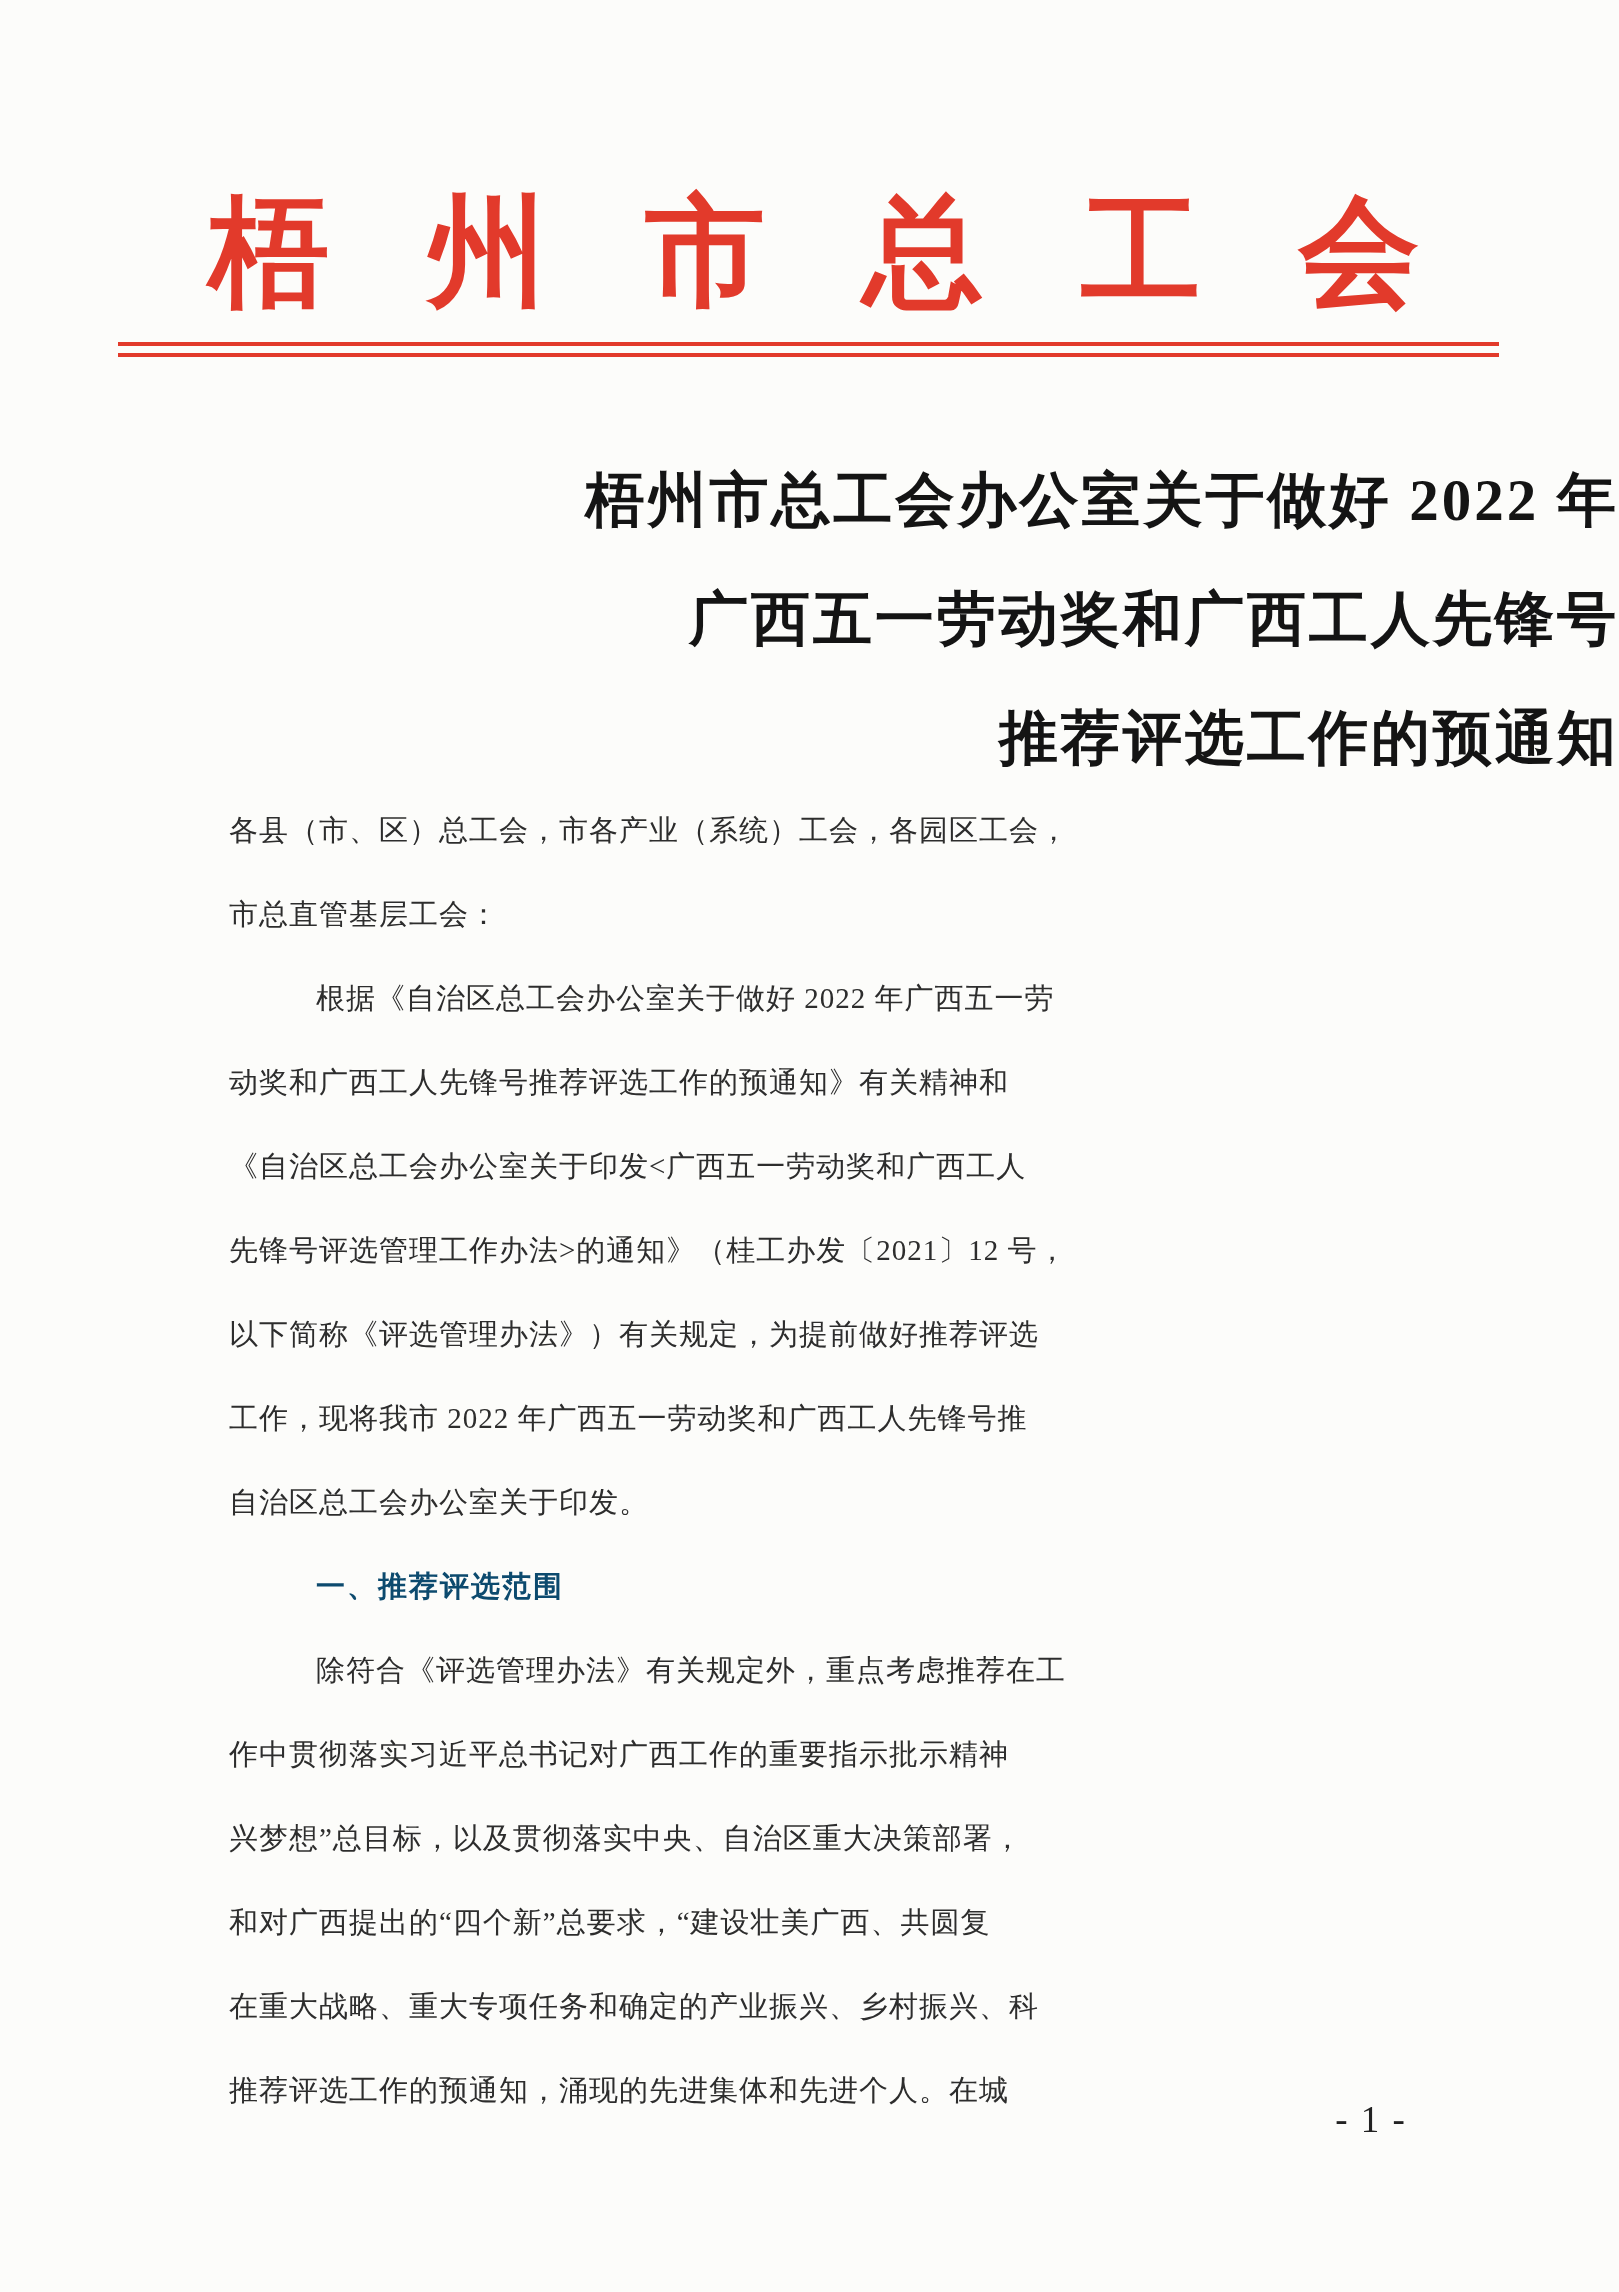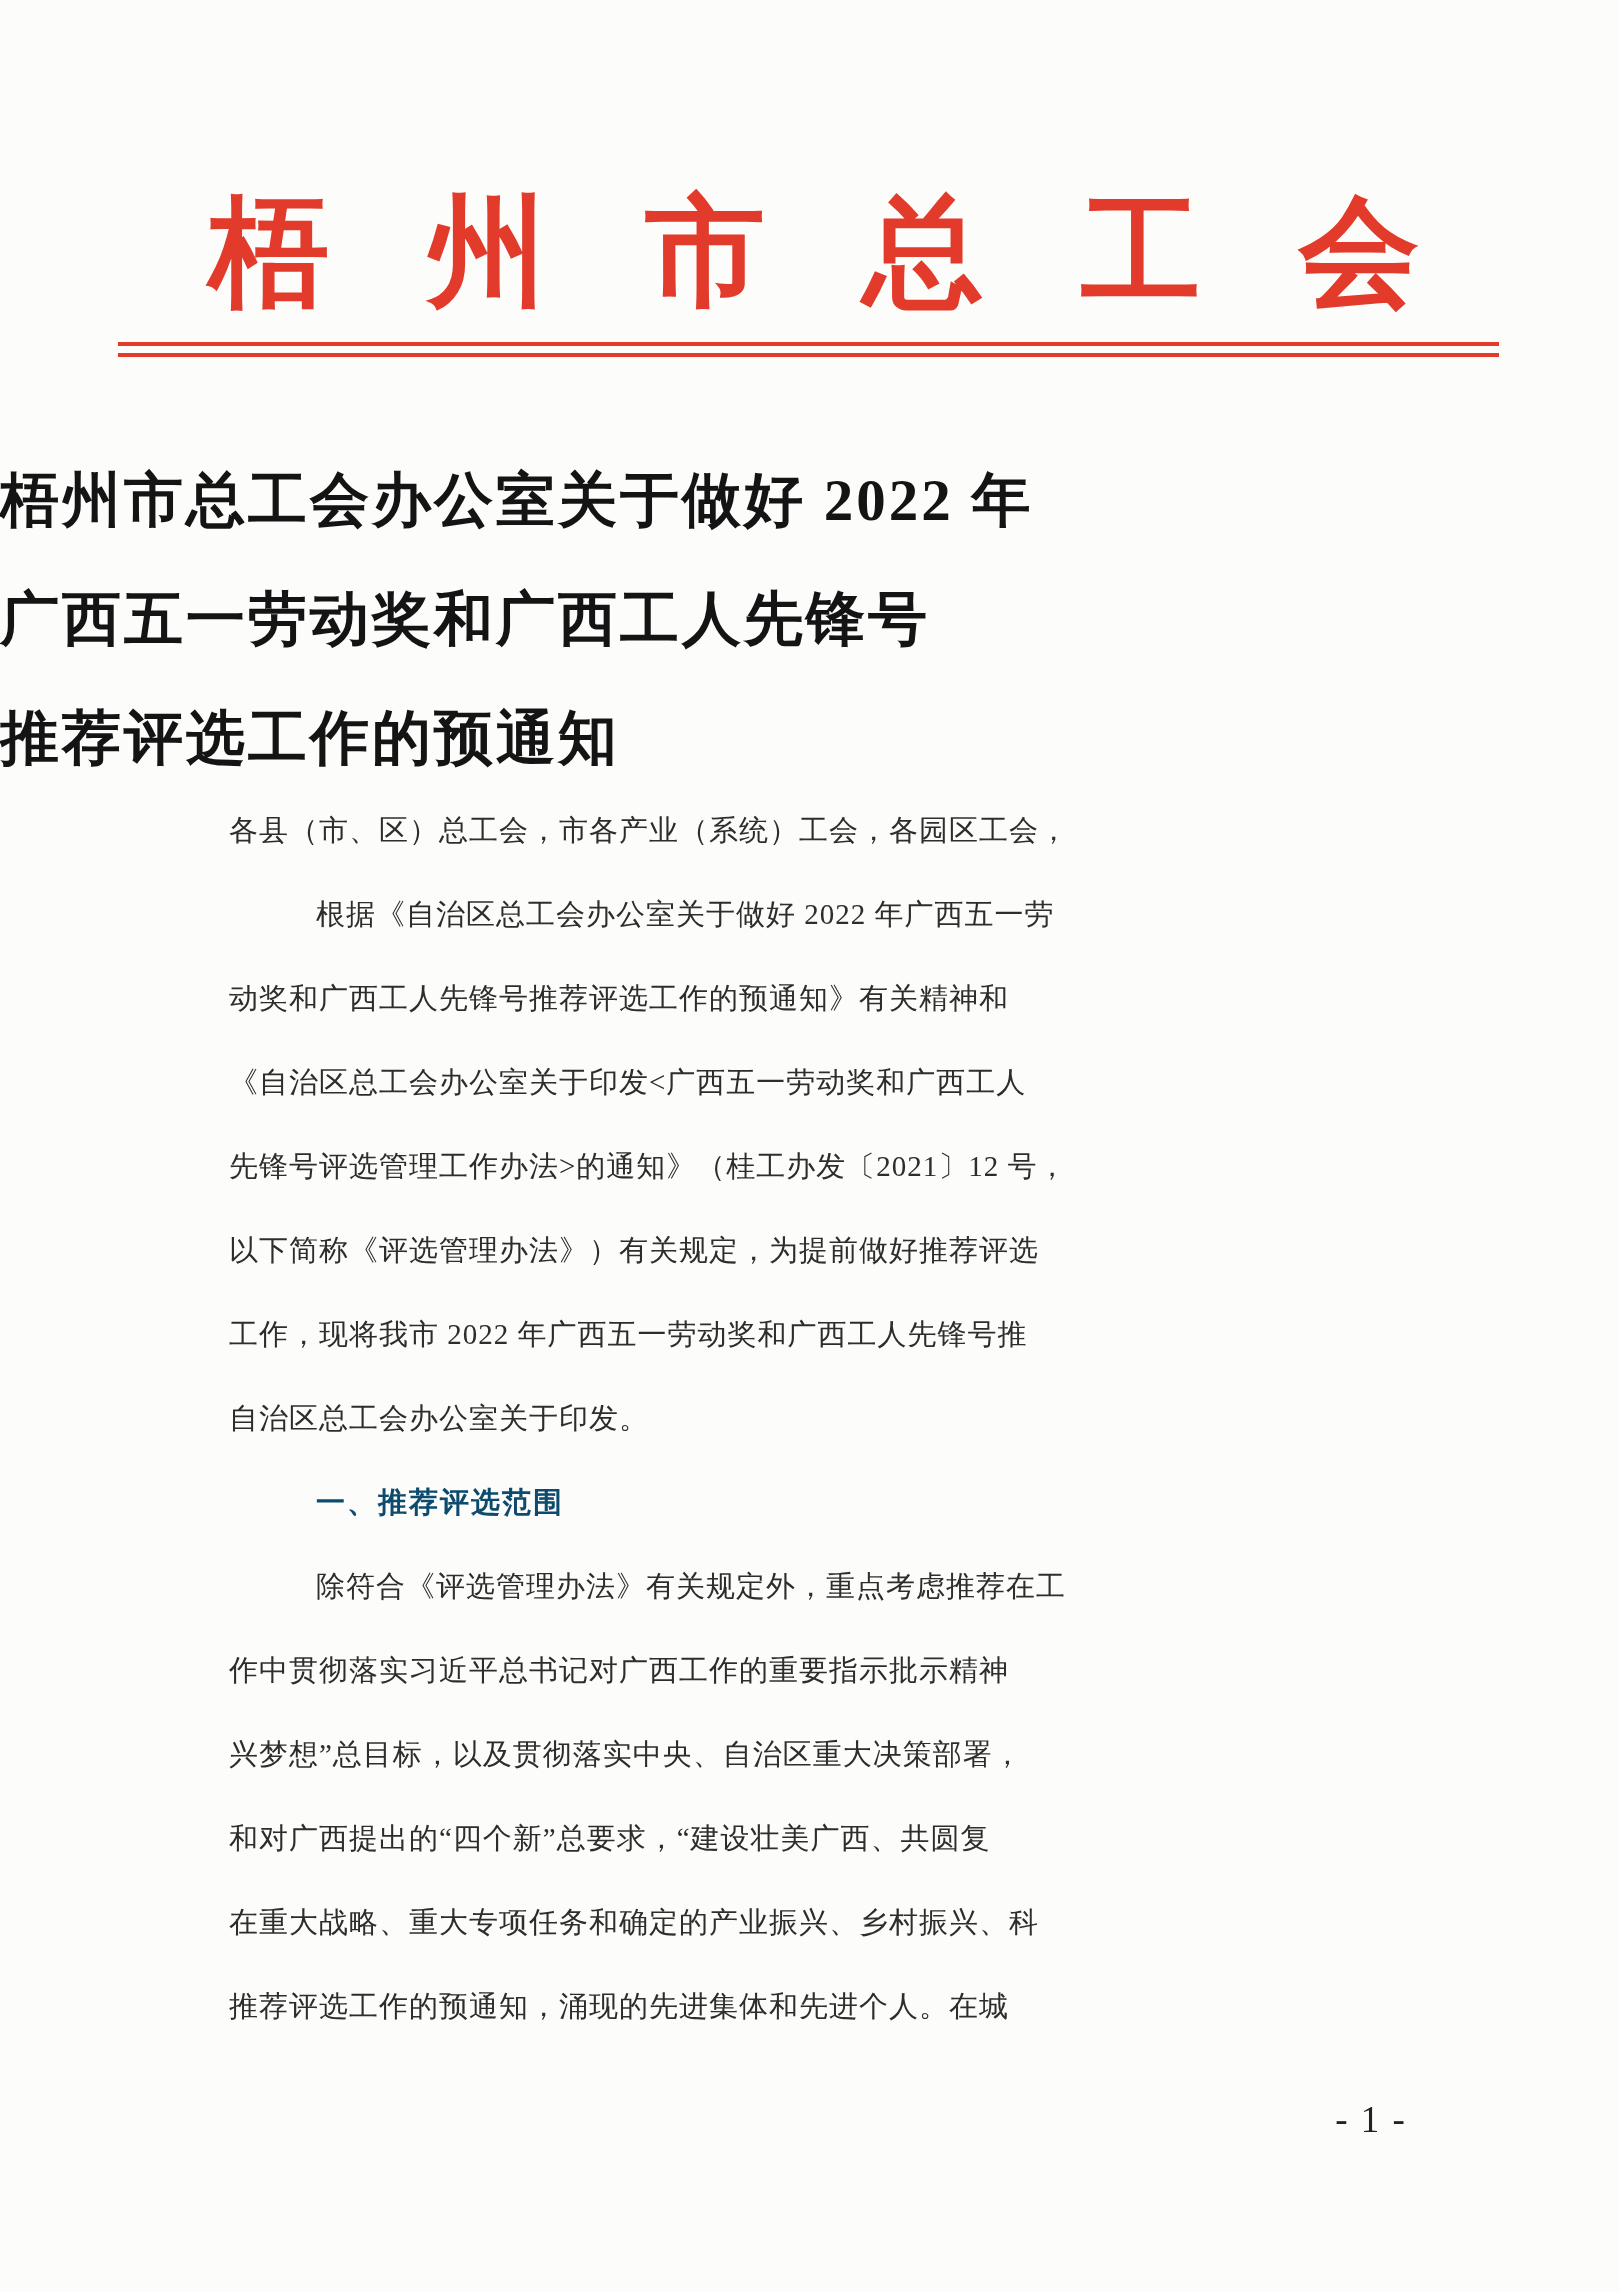--- a/index.html
+++ b/index.html
@@ -37,21 +37,21 @@
     height: 6.9px;
     border-top: 4.9px solid var(--accent, #e23a2b);
     border-bottom: 4.9px solid var(--accent, #e23a2b);
   }
   
   .doc-title {
     position: absolute;
     top: 441px;
     left: 0;
     width: 100%;
-    text-align: left;
+    text-align: right;
     font-weight: bold;
     color: #141414;
     font-size: 59px;
   }
   .doc-title .t-line {
     line-height: 119px;
     letter-spacing: 3px;
     white-space: nowrap;
   }
   
@@ -107,20 +107,21 @@
   <div class="red-rule"></div>
 
   <div class="doc-title">
     <div class="t-line">梧州市总工会办公室关于做好 2022 年</div>
     <div class="t-line">广西五一劳动奖和广西工人先锋号</div>
     <div class="t-line">推荐评选工作的预通知</div>
   </div>
 
   <div class="doc-body">
     <div class="line">各县（市、区）总工会，市各产业（系统）工会，各园区工会，</div>
+    <div class="line">市总直管基层工会：</div>
     <div class="line indent">根据《自治区总工会办公室关于做好 2022 年广西五一劳</div>
     <div class="line">动奖和广西工人先锋号推荐评选工作的预通知》有关精神和</div>
     <div class="line">《自治区总工会办公室关于印发&lt;广西五一劳动奖和广西工人</div>
     <div class="line">先锋号评选管理工作办法&gt;的通知》（桂工办发〔2021〕12 号，</div>
     <div class="line">以下简称《评选管理办法》）有关规定，为提前做好推荐评选</div>
     <div class="line">工作，现将我市 2022 年广西五一劳动奖和广西工人先锋号推</div>
     <div class="line">自治区总工会办公室关于印发。</div>
     <div class="line indent heading">一、推荐评选范围</div>
     <div class="line indent">除符合《评选管理办法》有关规定外，重点考虑推荐在工</div>
     <div class="line">作中贯彻落实习近平总书记对广西工作的重要指示批示精神</div>

